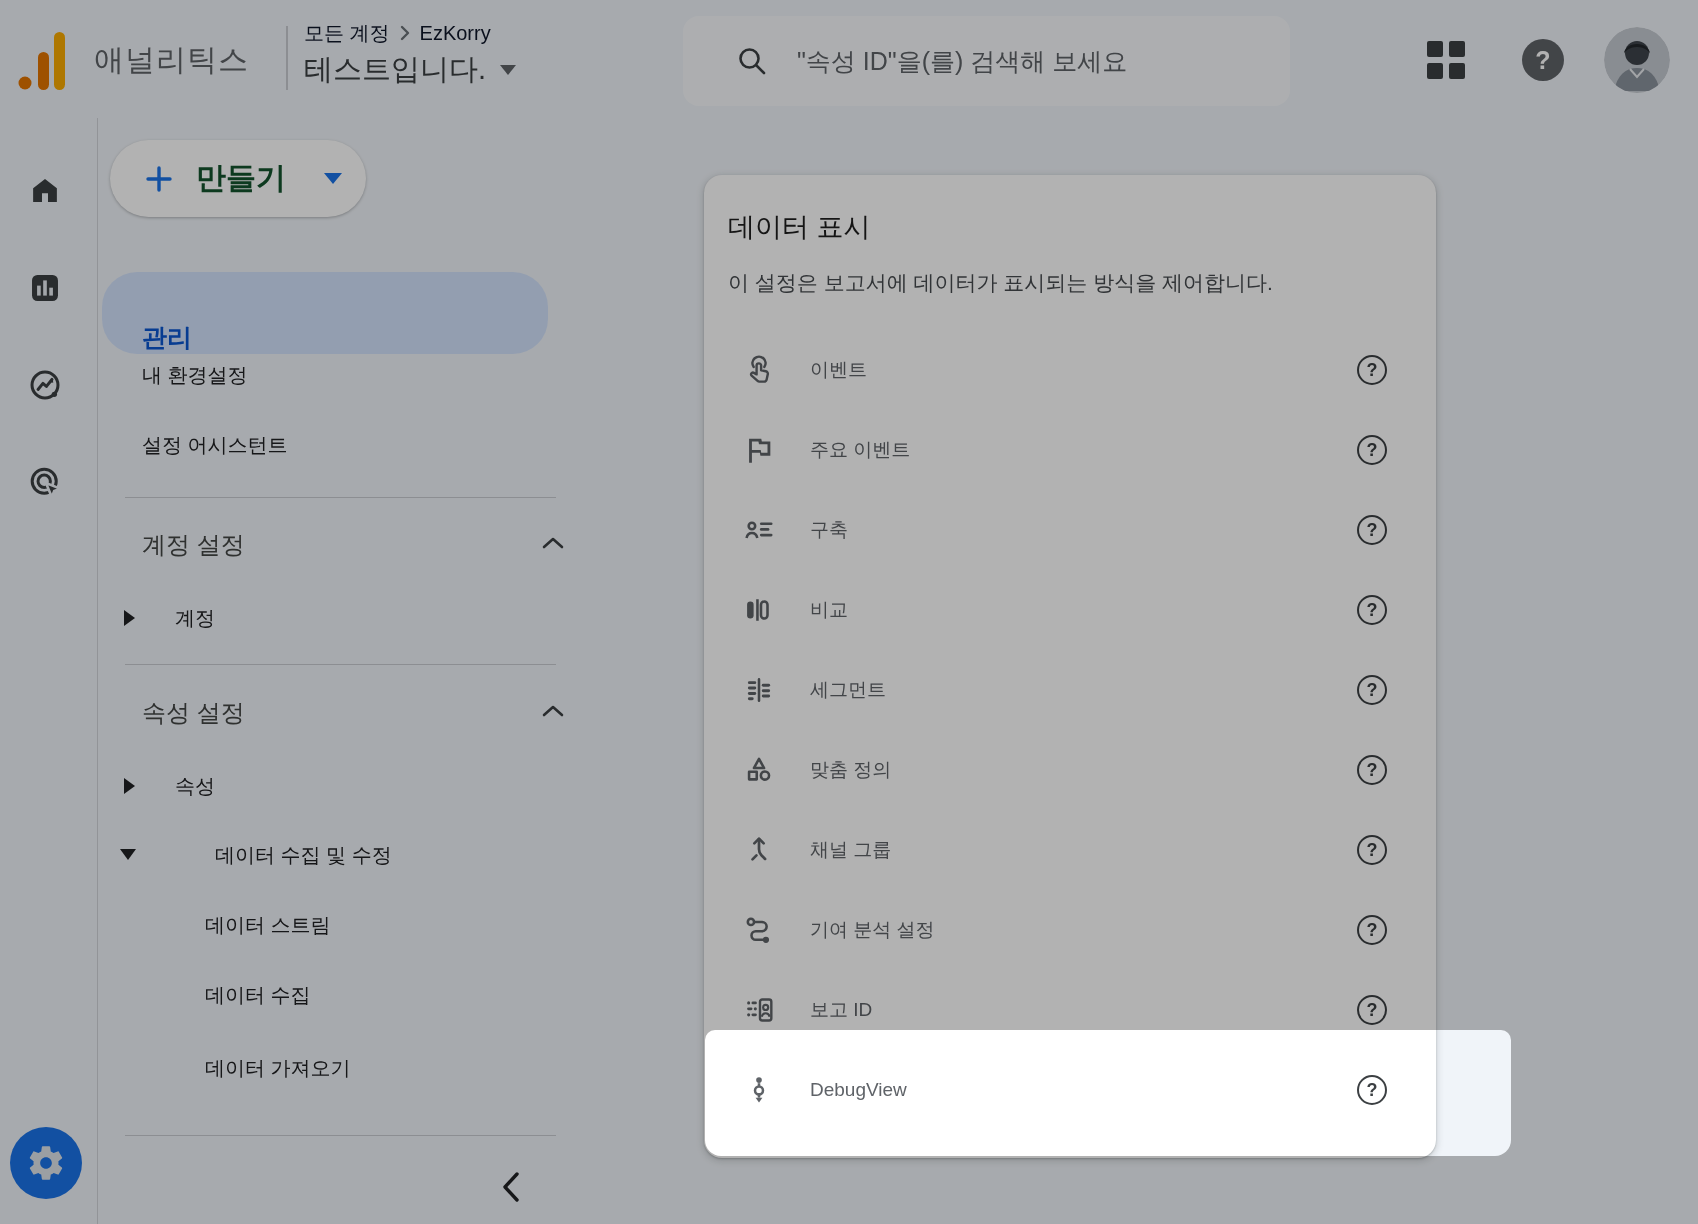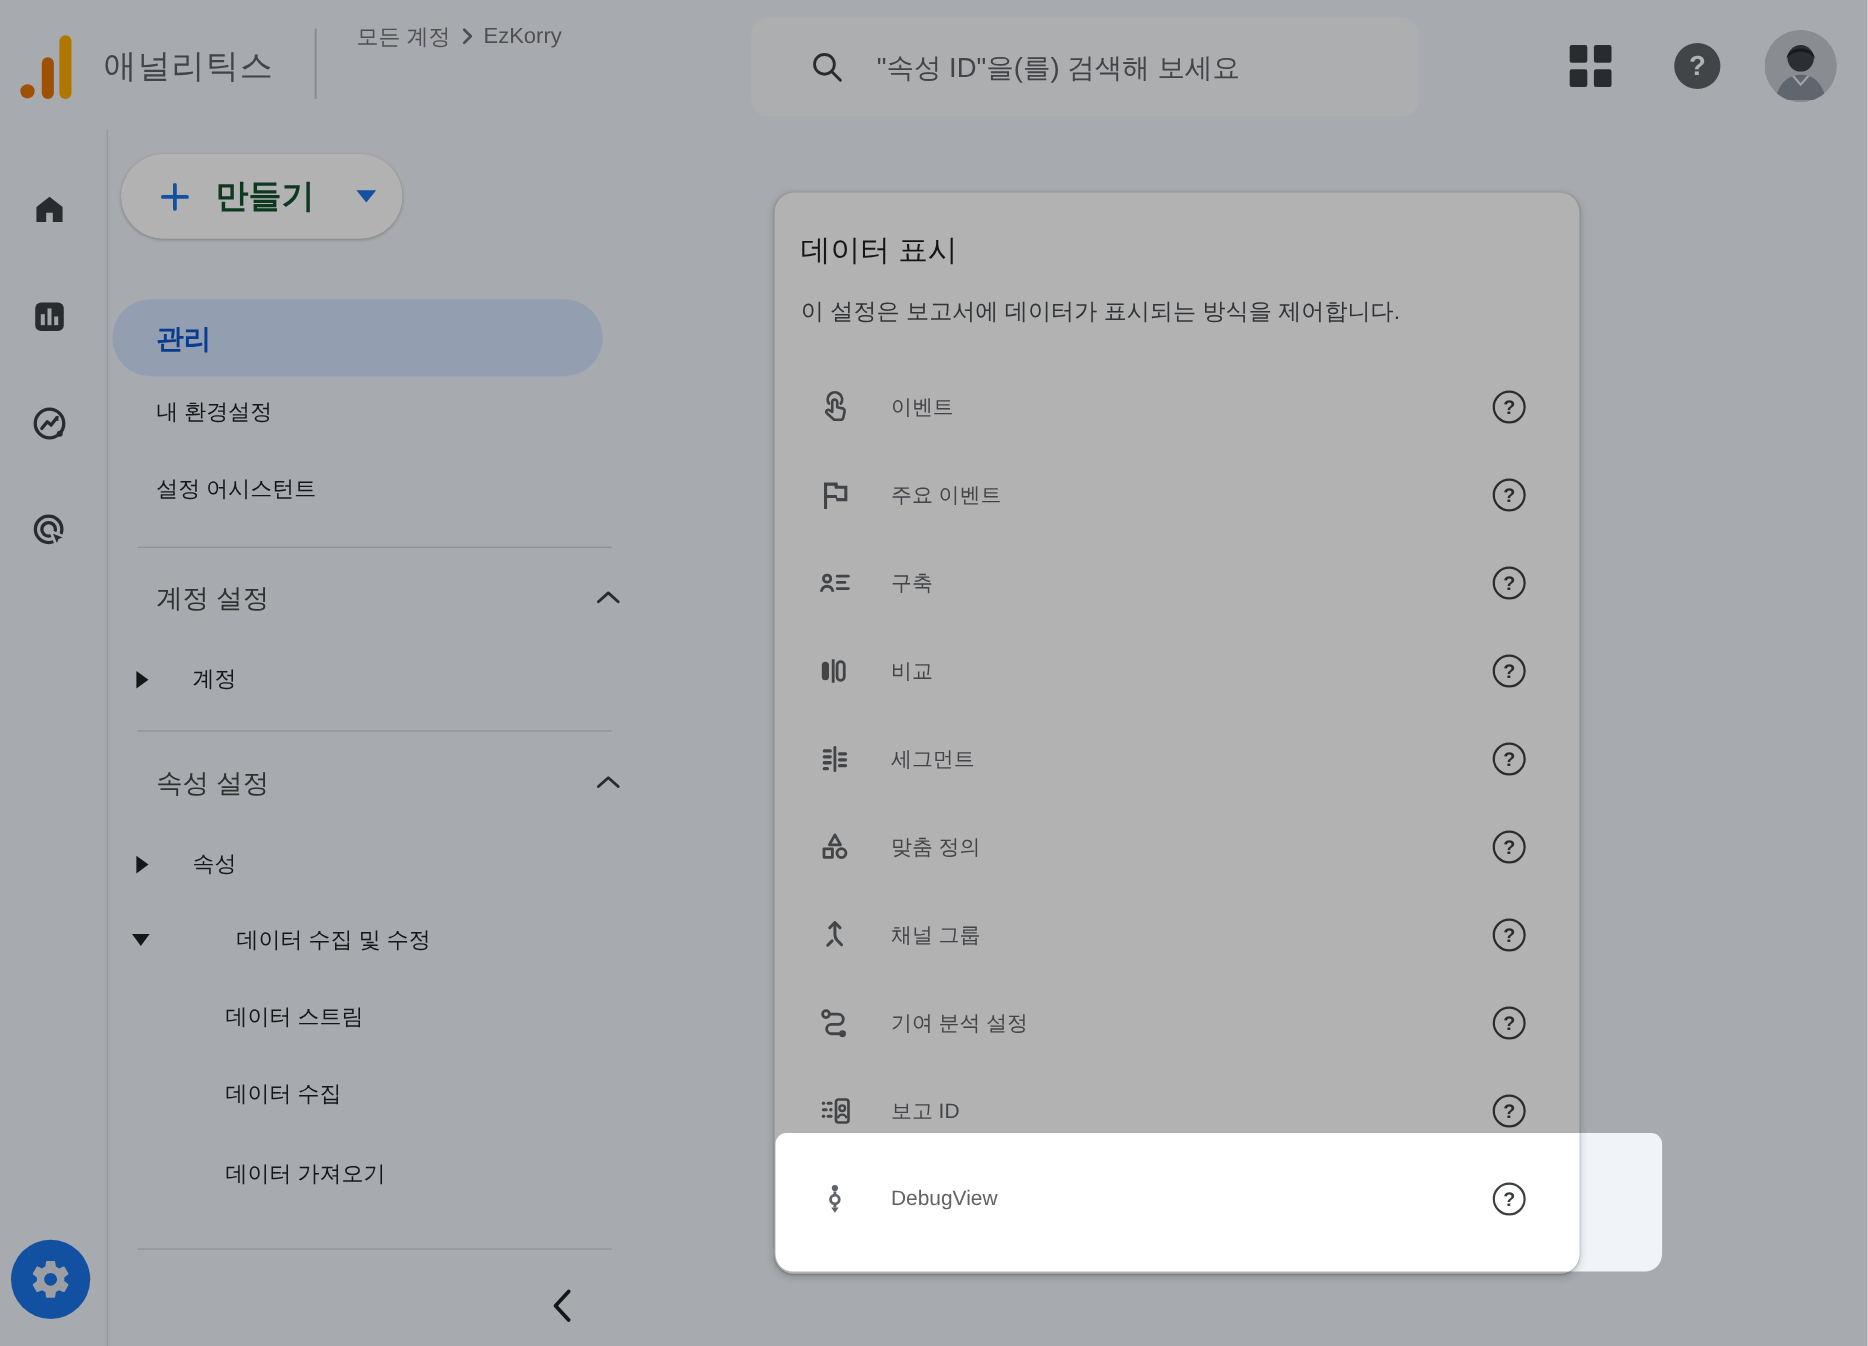--- a/index.html
+++ b/index.html
@@ -6,21 +6,21 @@
   .page{position:relative;width:1698px;height:1224px;overflow:hidden;background:#f0f4f9;
         font-family:"Liberation Sans",sans-serif;color:#202124;}
   .abs{position:absolute;}
   svg{display:block;}
 
   
   .logo{left:16px;top:26px;}
   .product-name{left:94px;top:40px;font-size:30px;color:#5f6368;letter-spacing:1px;}
   .header-vdiv{left:286px;top:26px;width:2px;height:64px;background:#c9ccd1;}
   .account-block{left:304px;top:20px;cursor:pointer;}
-  .breadcrumb{display:flex;align-items:center;gap:8px;font-size:20px;color:#737373;height:26px;margin-left:20px;}
+  .breadcrumb{display:flex;align-items:center;gap:8px;font-size:20px;color:#0f172a;height:26px;}
   .property-row{display:flex;align-items:center;gap:14px;margin-top:4px;}
   .property-name{font-size:29px;color:#3c4043;}
   .caret-down{width:0;height:0;border-left:8px solid transparent;border-right:8px solid transparent;
               border-top:10px solid #5f6368;}
   .search-pill{left:683px;top:16px;width:607px;height:90px;border-radius:16px;background:#f8fafd;
                display:flex;align-items:center;padding-left:52px;box-sizing:border-box;gap:28px;}
   .search-ph{font-size:25px;color:#5f6368;}
   .apps-btn{left:1427px;top:41px;width:38px;height:38px;display:grid;grid-template-columns:16px 16px;
             grid-template-rows:16px 16px;gap:6px;cursor:pointer;}
   .apps-btn i{background:#3c4043;border-radius:2px;}
@@ -35,22 +35,22 @@
   .gear-btn{left:10px;top:1127px;width:72px;height:72px;border-radius:50%;background:#1a73e8;
             display:flex;align-items:center;justify-content:center;cursor:pointer;}
 
   
   .create-btn{left:110px;top:140px;width:256px;height:77px;border-radius:39px;background:#ffffff;
               box-shadow:0 1px 3px rgba(60,64,67,.35);display:flex;align-items:center;
               padding-left:34px;box-sizing:border-box;gap:22px;cursor:pointer;color:#1a73e8;}
   .create-label{font-size:30px;font-weight:bold;color:#14532d;}
   .create-caret{margin-left:16px;width:0;height:0;border-left:9px solid transparent;
                 border-right:9px solid transparent;border-top:11px solid #1a73e8;}
-  .nav-sel{left:102px;top:272px;width:446px;height:70px;border-radius:35px;background:#d3e3fd;
-           display:flex;align-items:center;padding-left:40px;box-sizing:border-box;cursor:pointer;}
+  .nav-sel{left:102px;top:272px;width:446px;height:82px;border-radius:35px;background:#d3e3fd;
+           display:flex;align-items:flex-end;padding-left:40px;box-sizing:border-box;cursor:pointer;}
   .nav-sel span{font-size:25px;color:#0b57d0;font-weight:bold;}
   .nav-item{font-size:20px;color:#202124;cursor:pointer;line-height:28px;}
   .nav-head{font-size:24px;color:#444746;cursor:pointer;line-height:28px;}
   .nav-hdiv{left:125px;width:431px;height:1px;background:#c9ccd1;}
   .tri-r{width:0;height:0;border-top:8px solid transparent;border-bottom:8px solid transparent;
          border-left:11px solid #202124;cursor:pointer;}
   .tri-d{width:0;height:0;border-left:8px solid transparent;border-right:8px solid transparent;
          border-top:11px solid #202124;cursor:pointer;}
 
   
@@ -91,20 +91,24 @@
     <div class="abs account-block">
       <div class="breadcrumb">
         <span>모든 계정</span>
         <span>
           <svg width="14" height="18" viewBox="0 0 14 18">
               <path d="M4 3l6 6-6 6" fill="none" stroke="#6b7177" stroke-width="2.4" stroke-linecap="round" stroke-linejoin="round"></path>
             </svg>
         </span>
         <span>EzKorry</span>
       </div>
+      <div class="property-row">
+        <span class="property-name">테스트입니다.</span>
+        <span class="caret-down"></span>
+      </div>
     </div>
 
     <div class="abs search-pill">
       <span>
         <svg width="34" height="34" viewBox="0 0 34 34">
             <circle cx="14.5" cy="14.5" r="9" fill="none" stroke="#3c4043" stroke-width="2.6"></circle>
             <line x1="21.5" y1="21.5" x2="29" y2="29" stroke="#3c4043" stroke-width="2.6" stroke-linecap="round"></line>
           </svg>
       </span>
       <span class="search-ph">"속성 ID"을(를) 검색해 보세요</span>

